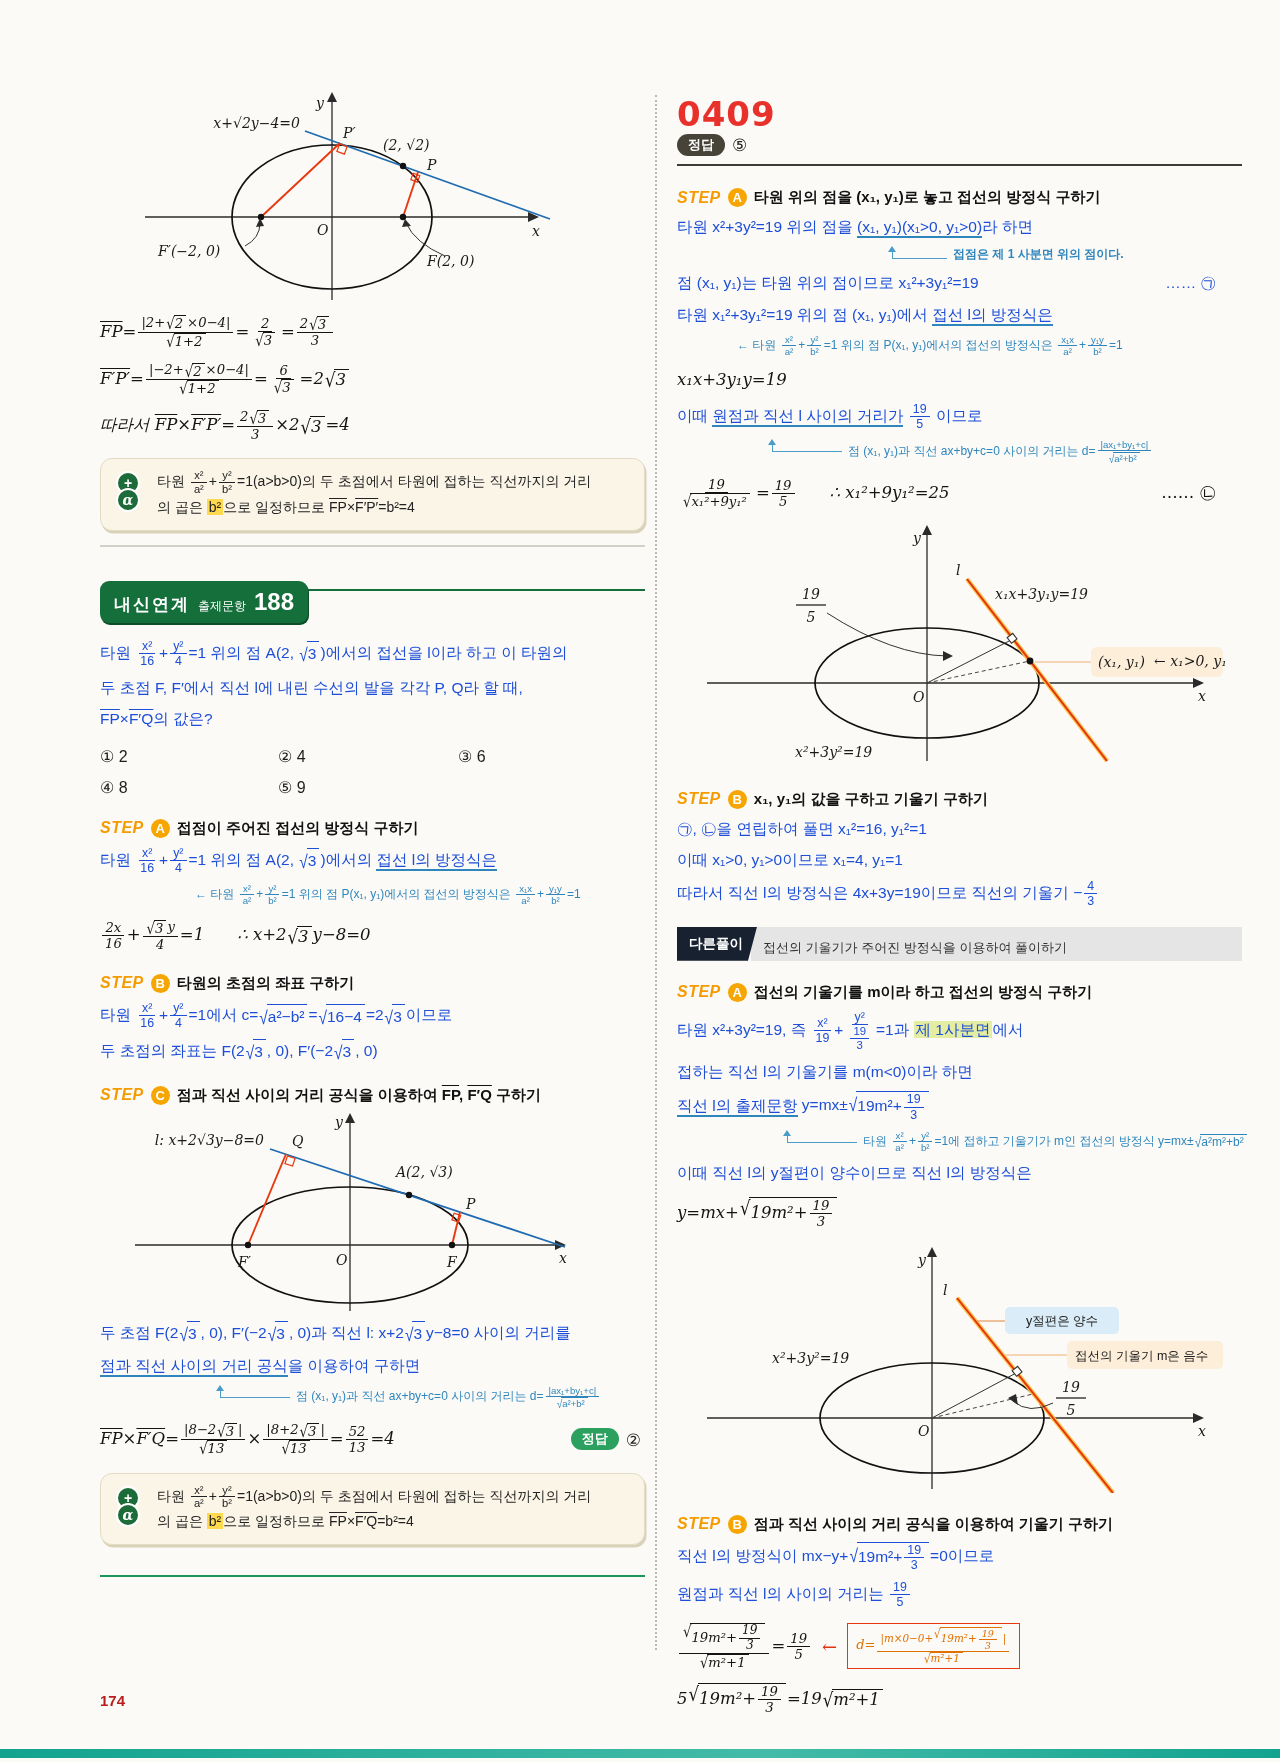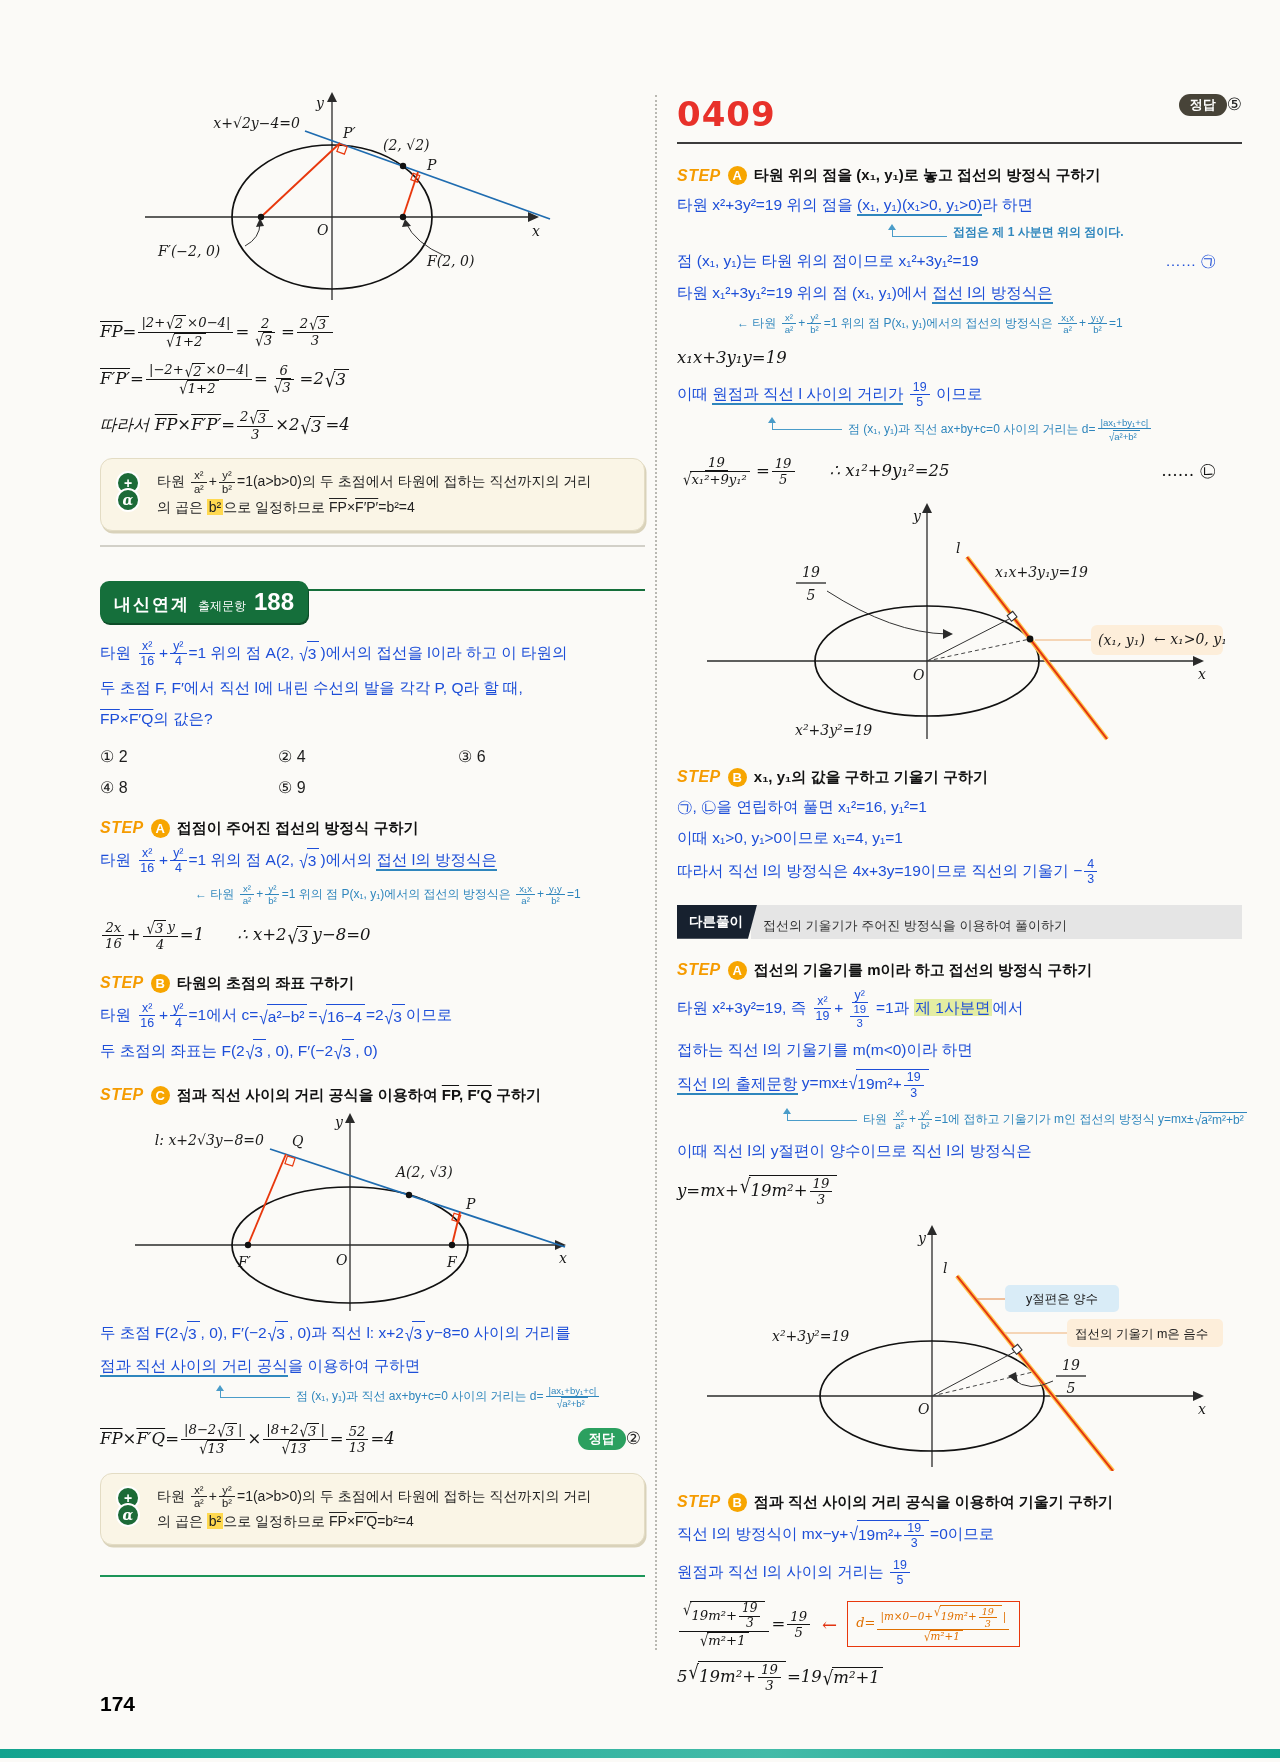--- a/index.html
+++ b/index.html
@@ -28,35 +28,35 @@
 .ticon span+span{margin-top:-7px;font-style:italic;font-family:"DejaVu Serif",serif;}
 .sep{border-top:2px solid #d2d0c8;margin:14px 0 34px;}
 .endline{border-top:2px solid #1b9558;margin-top:30px;}
 .nband{position:relative;height:44px;margin:10px 0 14px;}
 .nband .nline{position:absolute;left:140px;right:0;top:8px;border-top:2.5px solid #156f3b;}
 .nbadge{position:absolute;left:0;top:0;background:#156f3b;color:#fff;border-radius:9px;padding:7px 14px;display:flex;align-items:baseline;gap:8px;box-shadow:1px 2px 0 #0d4d28;}
 .nb1{font-size:17px;font-weight:bold;letter-spacing:2px;}
 .nb2{font-size:12px;}
 .nb3{font-size:24px;font-weight:bold;}
 .choices{display:grid;grid-template-columns:178px 180px auto;row-gap:12px;margin:16px 0 4px;font-size:16px;}
-.ans{display:inline-flex;align-items:flex-start;gap:0;white-space:nowrap;}
+.ans{display:inline-flex;align-items:flex-end;gap:7px;white-space:nowrap;}
 .ap{background:#474338;color:#fff;border-radius:12px;padding:2px 11px;font-size:13px;font-weight:bold;}
 .ans.green .ap{background:#2ba05f;}
 .an{font-size:17px;color:#222;}
-.rhead{display:flex;align-items:flex-start;justify-content:space-between;}
+.rhead{display:flex;align-items:flex-start;justify-content:space-between;flex-direction:column;}
 .pid{font-size:34px;font-weight:bold;color:#e8312a;letter-spacing:1px;font-family:"DejaVu Sans",sans-serif;}
 .hr{border-top:2px solid #3c3c3c;margin:8px 0 2px;}
 .alt{display:flex;align-items:stretch;margin:18px 0 6px;}
 .ab{background:#17212f;color:#fff;font-weight:bold;font-size:13.5px;padding:6px 14px 6px 12px;clip-path:polygon(0 0,100% 0,calc(100% - 9px) 100%,0 100%);display:flex;align-items:center;flex:none;}
 .at{flex:1;background:#e5e5e5;font-size:13px;color:#333;display:flex;align-items:center;padding:12px 4px 4px 12px;margin-left:-6px;}
 .redline{display:flex;align-items:center;gap:10px;flex-wrap:nowrap;}
 .red-arrow{color:#e23311;font-size:18px;font-style:normal;}
 .redbox{border:1.6px solid #e8380d;color:#e07000;padding:3px 8px;font-size:13px;display:inline-block;}
 .redbox .m-num,.redbox .m-sqc{border-color:#e07000;}
-.pagenum{position:absolute;left:100px;top:1692px;font-size:21px;font-weight:bold;color:#000000;}
+.pagenum{position:absolute;left:100px;top:1692px;font-size:15px;font-weight:bold;color:#b91c1c;}
 .bottombar{position:absolute;left:0;right:0;bottom:4px;height:9px;background:linear-gradient(90deg,#12a38e,#43bba8 60%,#12a38e);}
 
 .m-frac{display:inline-flex;flex-direction:column;align-items:center;vertical-align:middle;font-size:0.8em;line-height:1.15;margin:0 2px;text-align:right;}
 .m-frac .m-frac{font-size:0.92em;}
 .m-num{padding:0 3px;border-bottom:1.3px solid currentColor;}
 .m-den{padding:0 3px;}
 .m-sqrt{display:inline-flex;align-items:flex-start;vertical-align:middle;margin:0 1px;}
 .m-rad{font-style:normal;transform:scaleY(1.18);transform-origin:top;margin-right:-1px;}
 .m-sqc{border-top:1.4px solid currentColor;padding:0 3px 0 1px;}
 .m-over{text-decoration:overline;}

